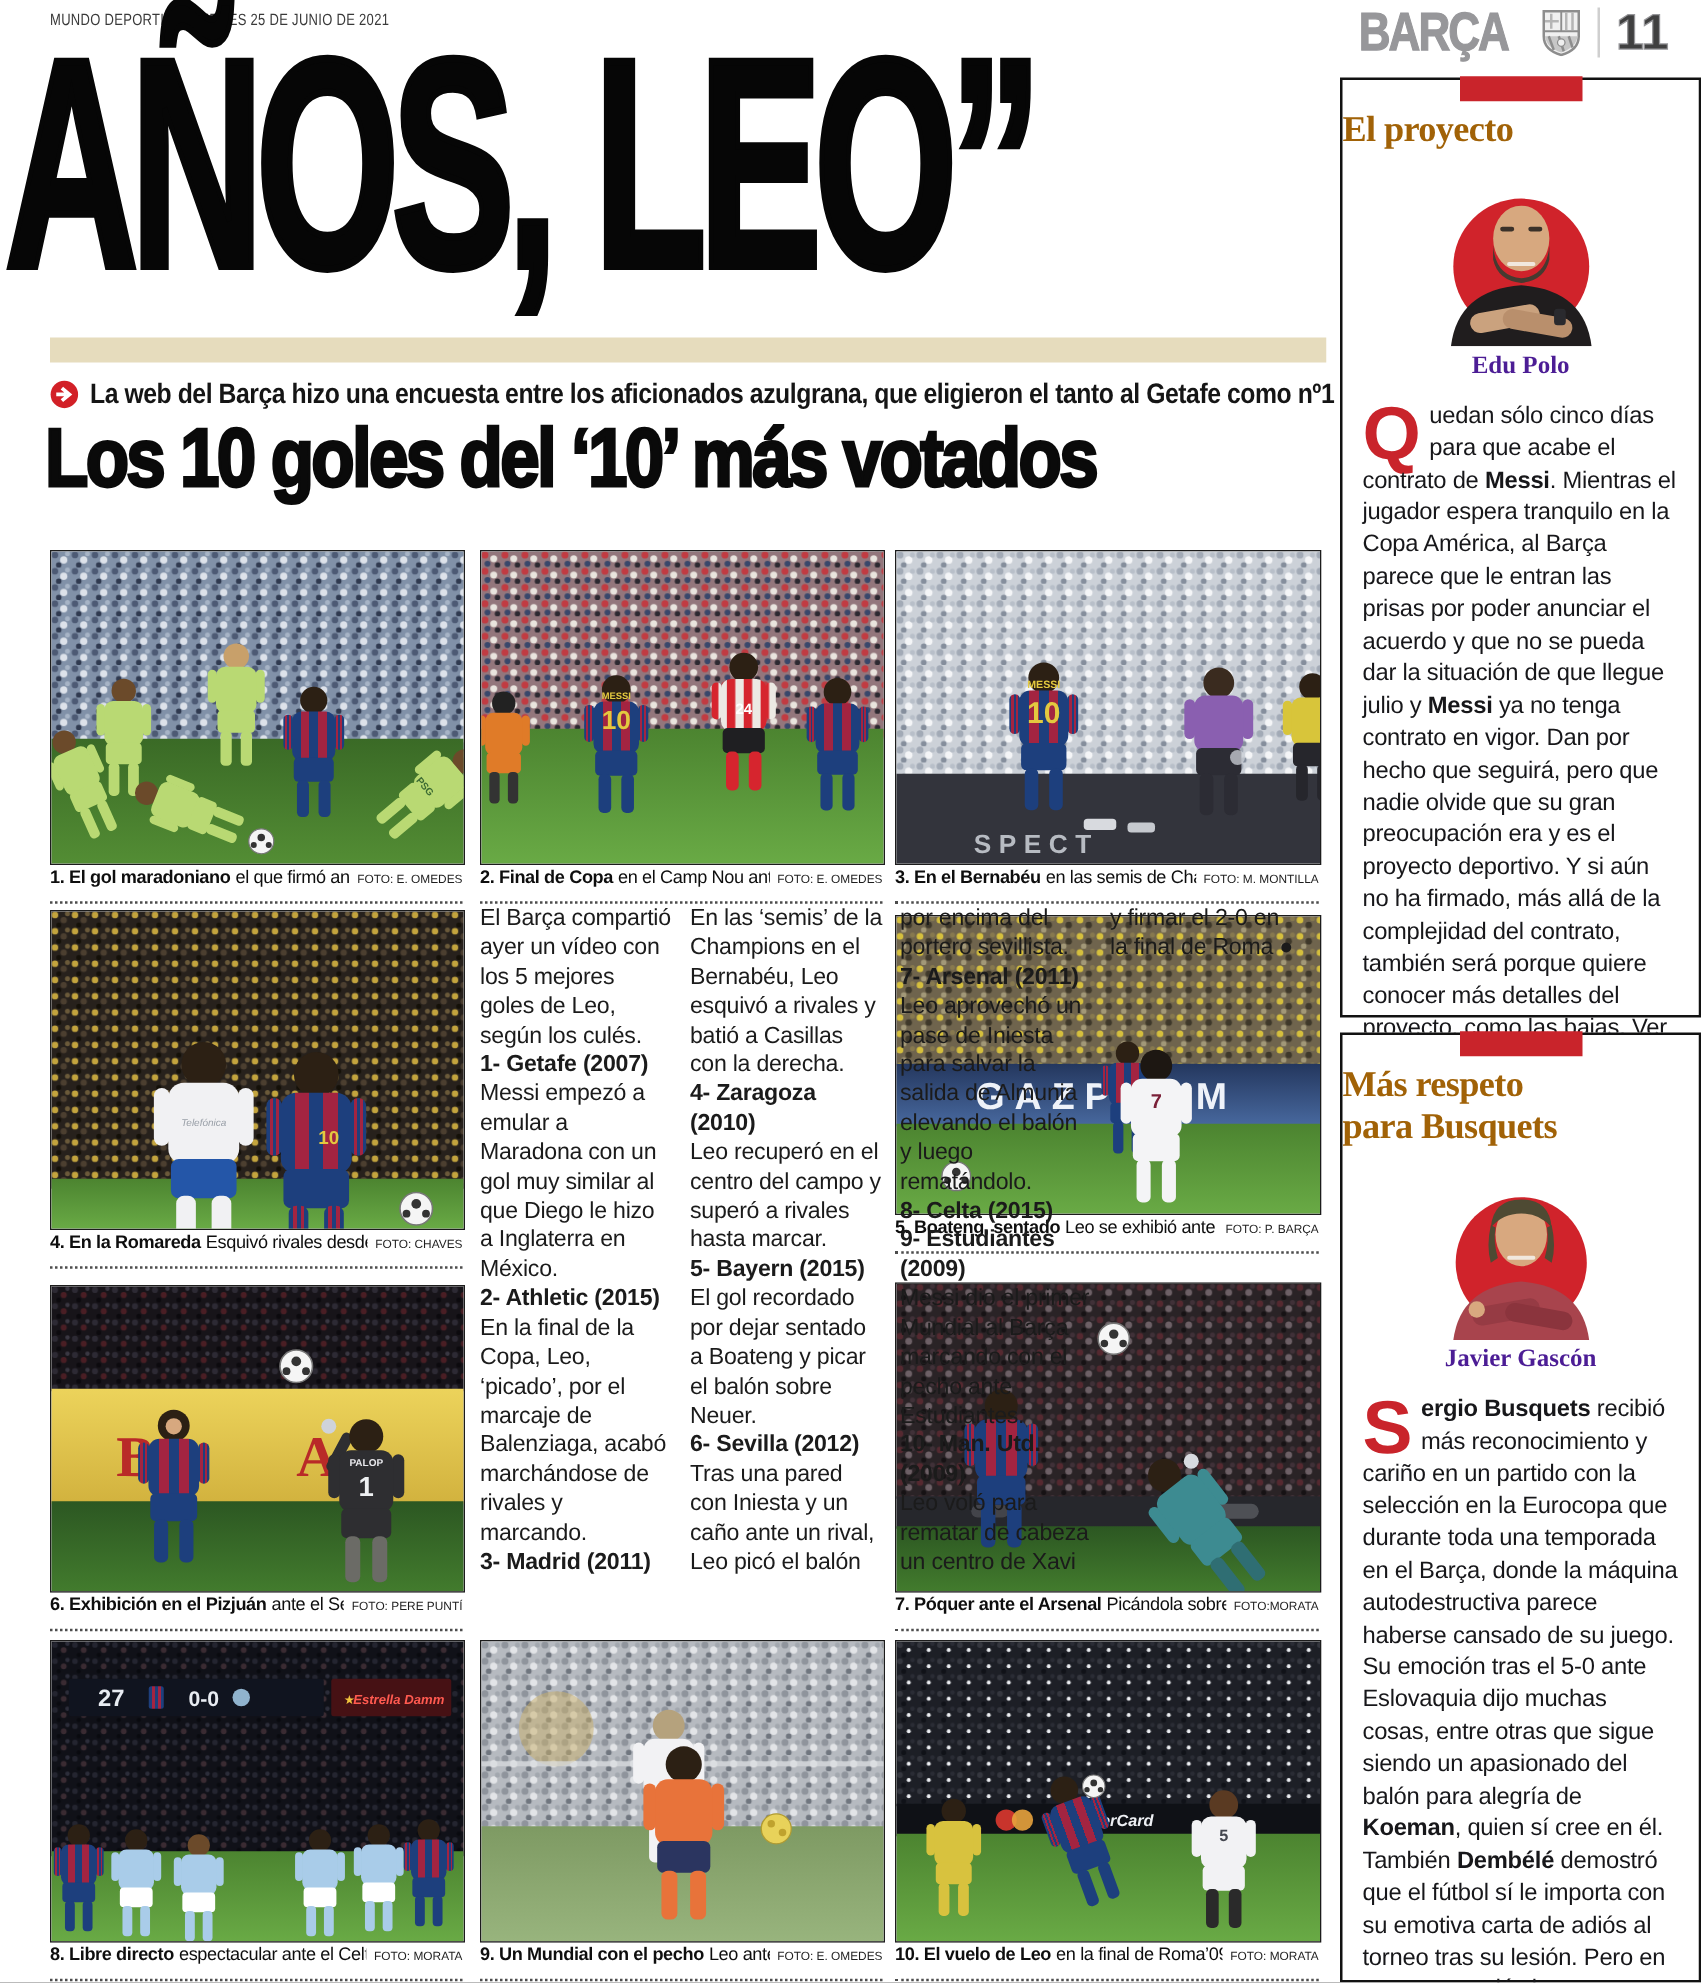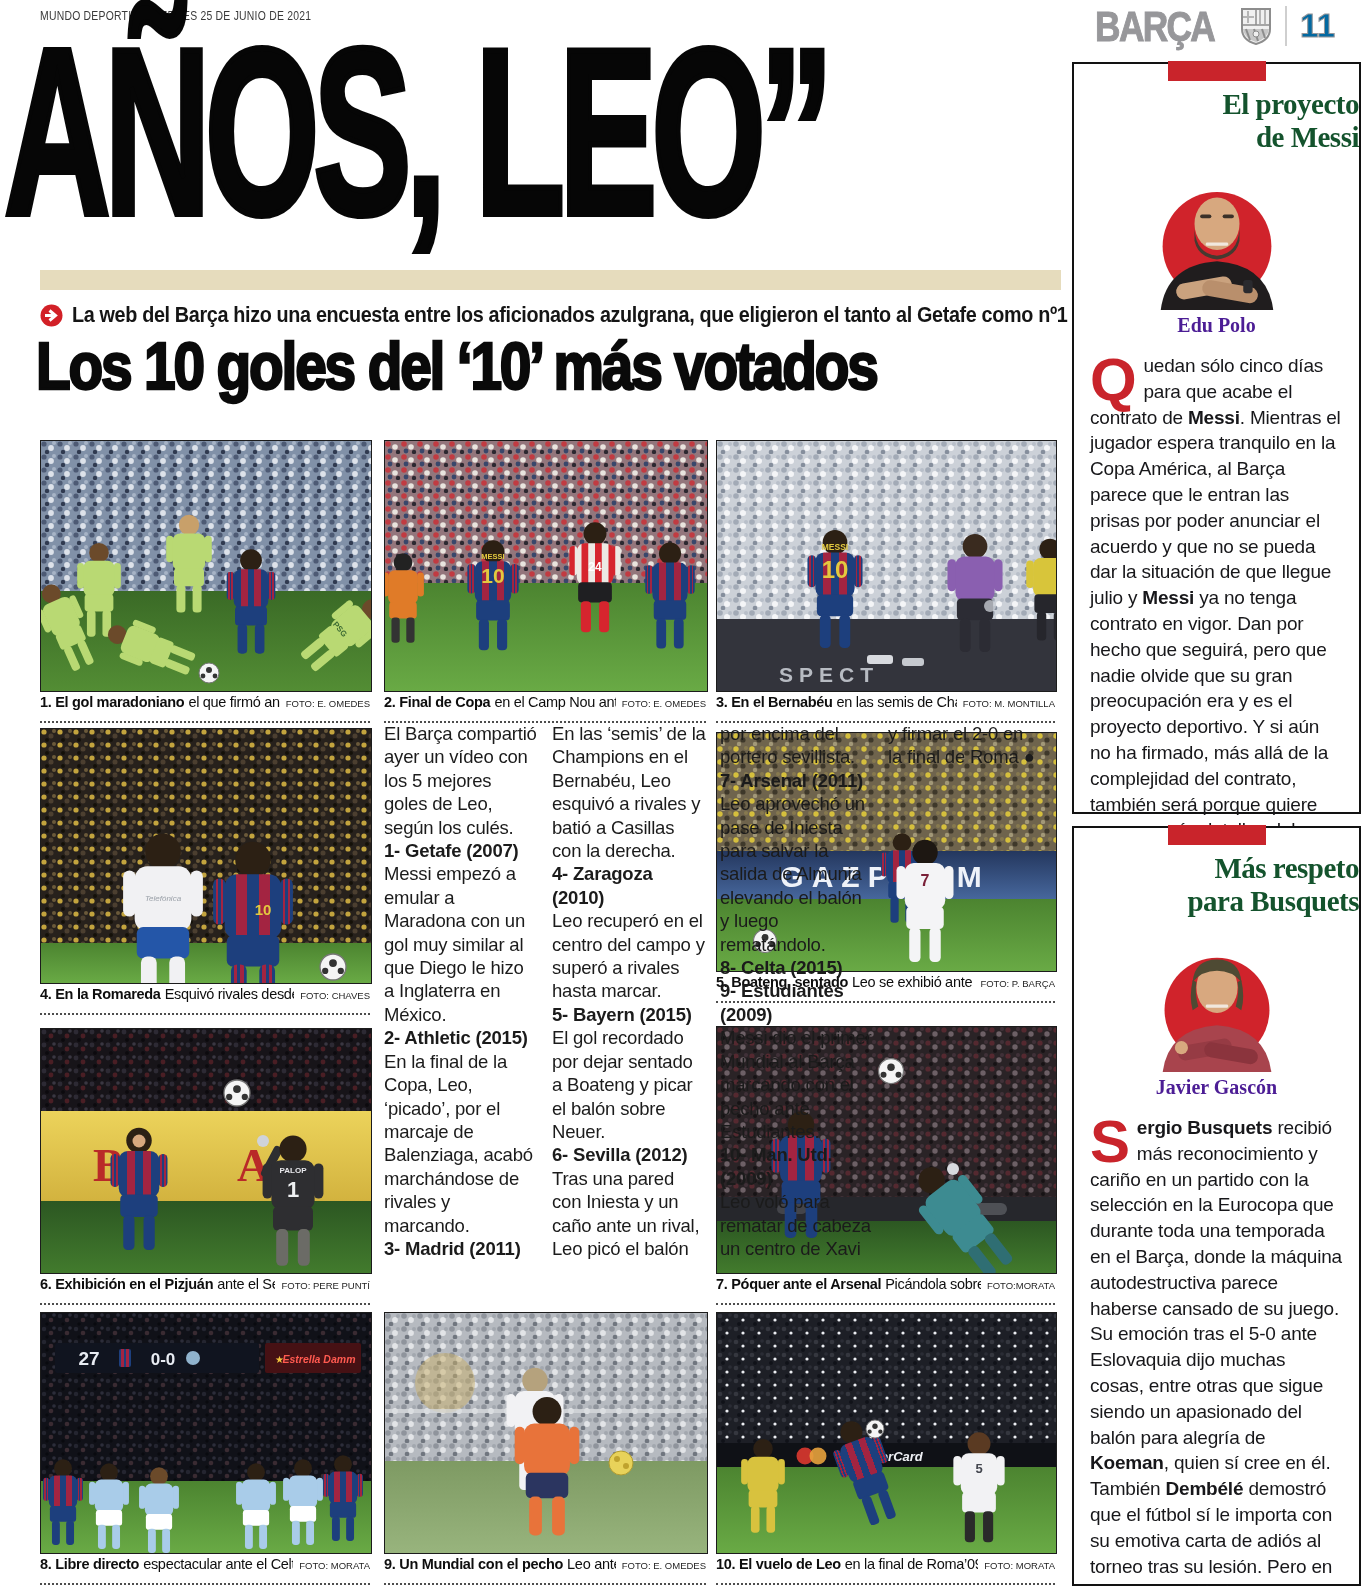--- a/index.html
+++ b/index.html
@@ -5,21 +5,21 @@
   html,body{margin:0;padding:0;background:#888;}
   .page{position:relative;width:1361px;height:1586px;background:#ffffff;overflow:hidden;
         font-family:"Liberation Sans",sans-serif;color:#111;}
 
   
   .dateline{position:absolute;left:40px;top:8px;font-size:13px;color:#3a3a3a;
             transform:scaleX(0.8);transform-origin:0 0;letter-spacing:.3px;white-space:nowrap;}
   .brand{position:absolute;right:26px;top:2px;display:flex;align-items:center;gap:13px;height:48px;}
   .brand-word{font-size:43px;font-weight:700;color:#97979a;letter-spacing:-2px;
               transform:scaleX(0.82);transform-origin:center;-webkit-text-stroke:1px #97979a;white-space:nowrap;}
-  .brand-num{font-size:33px;font-weight:700;color:#0369a1;-webkit-text-stroke:1px #97979a;}
+  .brand-num{font-size:40px;font-weight:700;color:#404040;-webkit-text-stroke:1px #97979a;}
   .brand-div{width:2px;height:40px;background:#cfcfcf;}
 
   
   .mega{position:absolute;left:4px;top:16px;font-size:238px;line-height:232px;font-weight:700;
         color:#060606;letter-spacing:-10px;transform:scaleX(0.62);transform-origin:0 0;
         white-space:nowrap;-webkit-text-stroke:6px #060606;}
   .tanbar{position:absolute;left:40px;top:270px;width:1021px;height:20px;background:#e6dcbd;}
   .kicker{position:absolute;left:40px;top:302px;display:flex;align-items:center;gap:9px;}
   .kicker-text{font-size:22.5px;font-weight:700;letter-spacing:-0.4px;color:#151515;
                transform:scaleX(0.88);transform-origin:0 0;white-space:nowrap;}
@@ -39,21 +39,21 @@
   
   .goals{position:absolute;left:384px;top:722px;width:322px;height:560px;
          column-count:2;column-gap:14px;column-fill:auto;
          font-size:18.5px;line-height:23.4px;color:#1b1b1b;letter-spacing:-0.2px;}
   .gh{font-weight:700;}
 
   
   .col-box{position:absolute;border:2px solid #121212;background:#fff;}
   .tab{position:absolute;top:-3px;left:50%;transform:translateX(-50%);width:98px;height:20px;background:#c9242b;}
   .col-title{font-family:"Liberation Serif",serif;font-weight:700;font-size:29px;line-height:33px;
-             text-align:right;color:#14532d;margin-top:24px;letter-spacing:-0.5px;}
+             text-align:left;color:#a16207;margin-top:24px;letter-spacing:-0.5px;}
   .portrait{display:block;margin:6px auto 0 auto;}
   .col-author{font-family:"Liberation Serif",serif;font-weight:700;font-size:20px;text-align:center;margin-top:4px;color:#4c1d95;}
   .col-body{padding:0 16px;margin-top:16px;font-size:19px;line-height:25.8px;color:#17171a;letter-spacing:-0.2px;}
   .dropcap{float:left;font-size:60px;line-height:46px;font-weight:700;color:#c9242b;margin:4px 7px 0 0;}
   .bb{font-weight:700;}
 
   svg text{font-family:"Liberation Sans",sans-serif;}
   .serifT{font-family:"Liberation Serif",serif;}
 </style>
 </head>
@@ -451,21 +451,20 @@
       <div class="gh">9- Estudiantes (2009)</div>
       <div class="gt">Messi dio el primer Mundial al Barça marcando con el pecho ante Estudiantes.</div>
       <div class="gh">10- Man. Utd. (2009)</div>
       <div class="gt">Leo voló para rematar de cabeza un centro de Xavi y firmar el 2-0 en la final de Roma ●</div>
     </div>
 
   <div class="col-box" style="left:1072px;top:62px;width:285px;height:748px">
     <div class="tab"></div>
     <div class="col-title">
       <div>El proyecto</div>
-        <div>de Messi</div>
     </div>
     <svg class="portrait" width="170" height="150" viewBox="0 0 180 160">
       <circle cx="90" cy="92" r="58" fill="#d0232b"></circle>
       <path d="M30 160 Q36 112 90 108 Q144 112 150 160 Z" fill="#201d1e"></path>
       <ellipse cx="90" cy="68" rx="24" ry="28" fill="#d7a87f"></ellipse>
       <path d="M66 74 Q68 100 90 102 Q112 100 114 74 L114 86 Q110 104 90 106 Q70 104 66 86 Z" fill="#463a30"></path>
       <rect x="78" y="88" width="24" height="3.5" rx="1.5" fill="#f1e8de"></rect>
       <rect x="72" y="58" width="12" height="4" rx="2" fill="#3b3129"></rect>
       <rect x="96" y="58" width="12" height="4" rx="2" fill="#3b3129"></rect>
       <rect x="46" y="128" width="60" height="17" rx="8.5" fill="#caa27e" transform="rotate(-10 76 136)"></rect>

